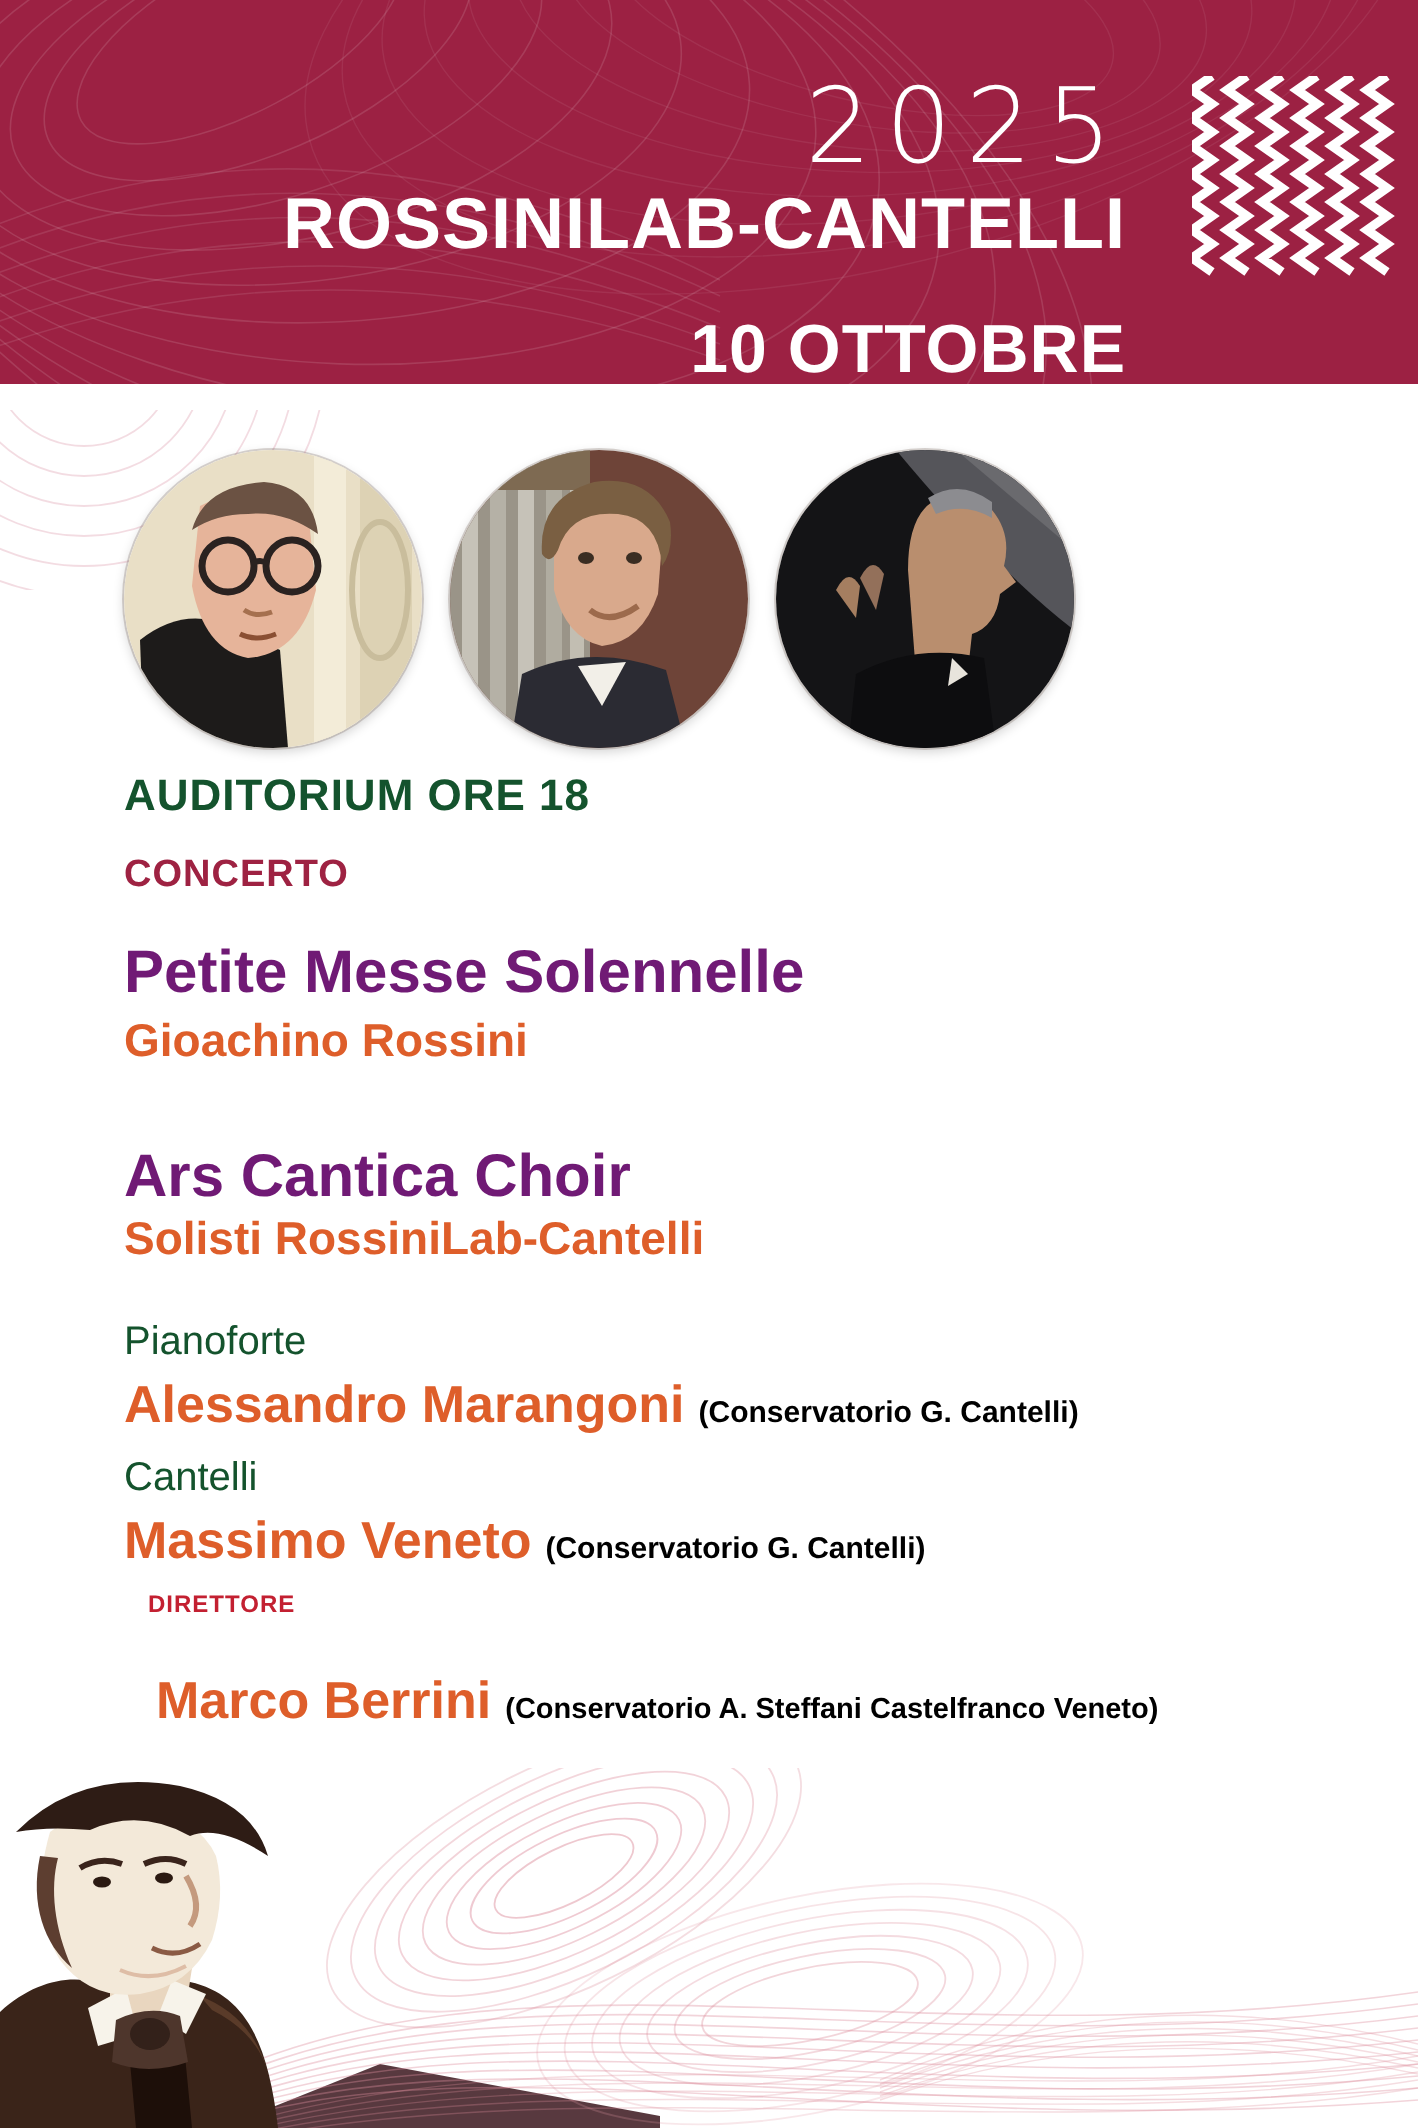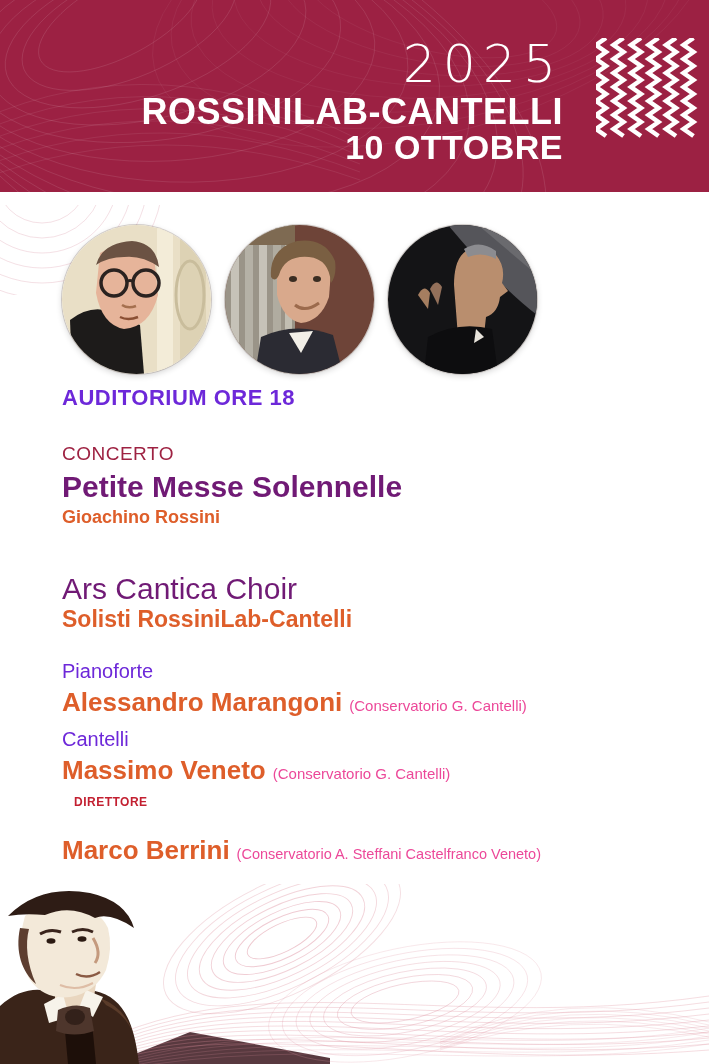--- a/index.html
+++ b/index.html
@@ -11,48 +11,48 @@
   
   .header{
     position:absolute;left:0;top:0;width:709px;height:192px;
     background:#9c2143;
   }
   .header svg.mesh{position:absolute;left:0;top:0;}
   .hline{position:absolute;right:146px;color:#fff;white-space:nowrap;text-align:right;}
   .h-year{top:38px;font-family:"DejaVu Sans","Liberation Sans",sans-serif;
     font-weight:200;font-size:52px;line-height:1;letter-spacing:7px;}
   .h-title{top:94px;font-weight:bold;font-size:36px;line-height:1;letter-spacing:.5px;}
-  .h-date{top:130px;font-weight:bold;font-size:34px;line-height:1;letter-spacing:.5px;}
+  .h-date{top:158px;font-weight:bold;font-size:34px;line-height:1;letter-spacing:.5px;}
   .chevrons{position:absolute;left:596px;top:38px;}
   
   .subarcs{position:absolute;left:0;top:205px;}
   
   .portrait{
     position:absolute;top:225px;width:149px;height:149px;border-radius:50%;
     overflow:hidden;box-shadow:0 0 0 1px rgba(120,100,90,.28),0 2px 6px rgba(0,0,0,.18);
   }
   .portrait svg{display:block;}
   .p1{left:62px;} .p2{left:225px;} .p3{left:388px;}
   
   .tline{position:absolute;left:62px;white-space:nowrap;line-height:1.1;}
-  .c-gray{color:#6d28d9;} .c-maroon{color:#9e2242;} .c-red{color:#701a75;}
+  .c-gray{color:#14532d;} .c-maroon{color:#9e2242;} .c-red{color:#701a75;}
   .c-orange{color:#de5e2a;} .c-dirred{color:#c32031;}
   .l-aud{top:386px;font-size:22px;font-weight:bold;letter-spacing:.5px;}
-  .l-concerto{top:444px;font-size:19px;font-weight:normal;letter-spacing:.5px;}
+  .l-concerto{top:428px;font-size:19px;font-weight:bold;letter-spacing:.5px;}
   .l-title{top:470px;font-size:30px;font-weight:bold;}
-  .l-composer{top:508px;font-size:18px;font-weight:bold;}
-  .l-ensemble{top:572px;font-size:30px;font-weight:normal;}
+  .l-composer{top:508px;font-size:23px;font-weight:bold;}
+  .l-ensemble{top:572px;font-size:30px;font-weight:bold;}
   .l-soloists{top:607px;font-size:23px;font-weight:bold;}
   .l-role1{top:660px;font-size:20px;}
   .l-name1{top:688px;font-size:26px;font-weight:bold;}
   .l-role2{top:728px;font-size:20px;}
   .l-name2{top:756px;font-size:26px;font-weight:bold;}
   .l-dirlabel{top:796px;font-size:12px;font-weight:bold;letter-spacing:.5px;margin-left:12px;}
-  .l-dirname{top:836px;font-size:26px;font-weight:bold;}
-  .aff{font-weight:normal;font-size:15px;color:#ec4899;margin-left:7px;}
+  .l-dirname{top:836px;font-size:26px;font-weight:bold;margin-left:16px;}
+  .aff{font-weight:bold;font-size:15px;color:#000000;margin-left:7px;}
   .aff-sm{font-size:14.5px;}
   
   .bottom-art{position:absolute;left:0;top:884px;width:709px;height:180px;}
 </style>
 </head>
 <body>
 
 <div class="poster">
 
   <div class="header">

